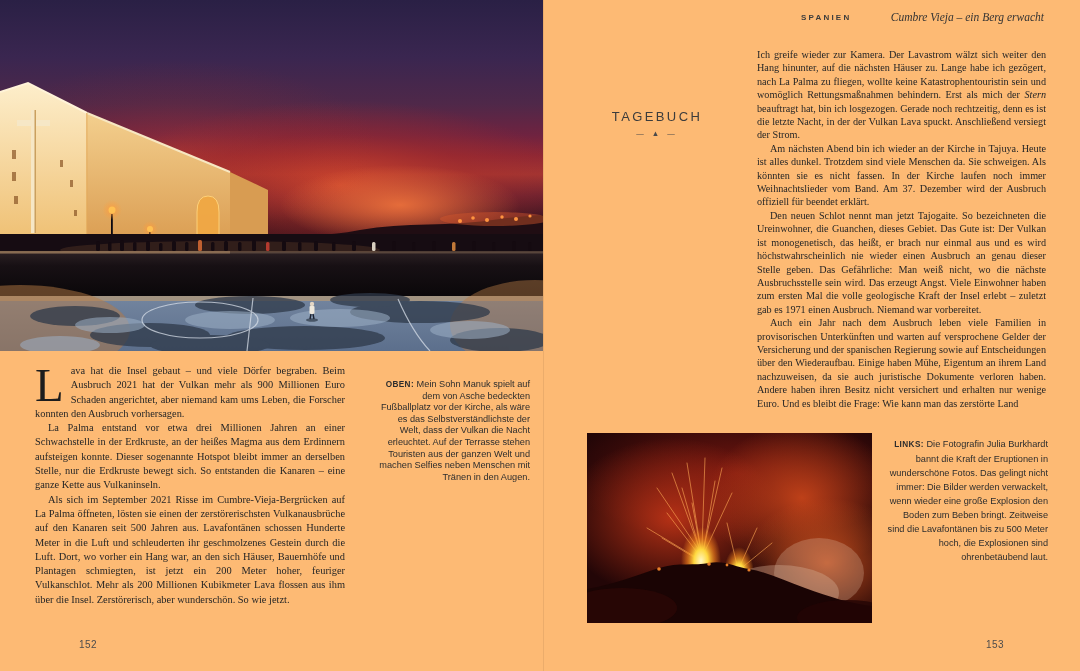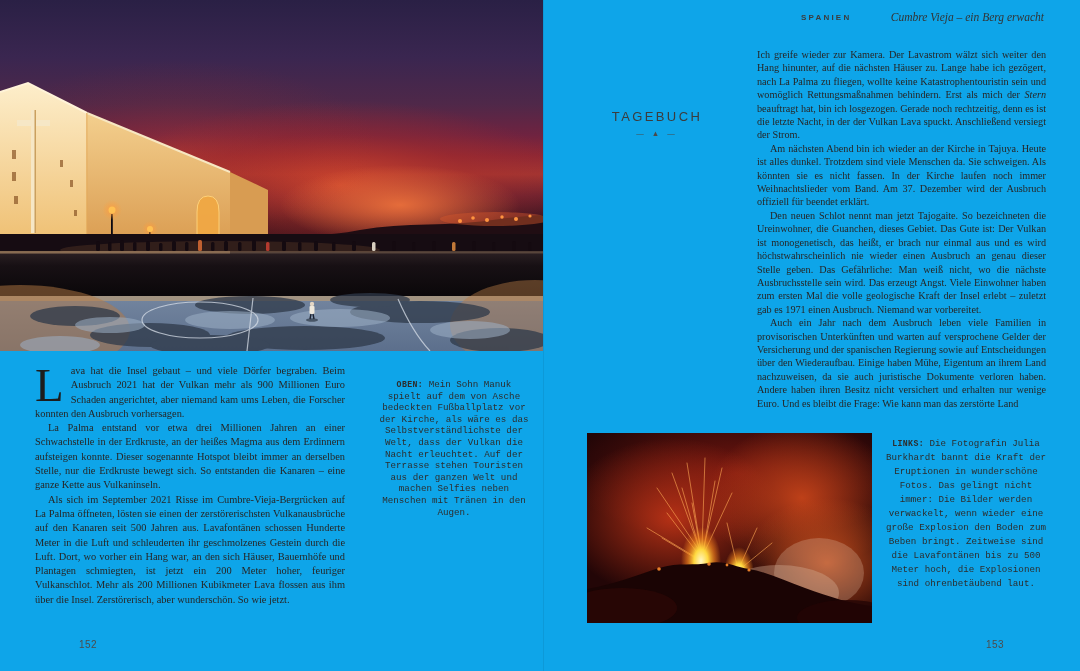--- a/index.html
+++ b/index.html
@@ -1,16 +1,16 @@
 <!DOCTYPE html>
 <html lang="de"><head>
 <meta charset="utf-8">
 <style>
   html,body{margin:0;padding:0;background:#e8e8e8;}
-  #spread{position:relative;width:1080px;height:671px;background:#0ea5e9;overflow:hidden;
+  #spread{position:relative;width:1080px;height:671px;background:#fdba74;overflow:hidden;
           font-family:"Liberation Serif","DejaVu Serif",serif;color:#262626;}
   
   .kicker{position:absolute;top:13px;left:801px;font-family:"Liberation Sans","DejaVu Sans",sans-serif;
           font-size:8px;font-weight:700;letter-spacing:2.2px;color:#3c3c3c;}
   .article-title{position:absolute;top:11px;right:36px;font-size:11.5px;color:#333;font-style:italic;}
   
   .gutter{position:absolute;left:543px;top:0;width:1px;height:671px;background:rgba(0,0,0,.07);}
   
   .photo-main{position:absolute;left:0;top:0;width:543px;height:351px;}
   .photo-lava{position:absolute;left:587px;top:433px;width:285px;height:190px;}
@@ -23,22 +23,22 @@
   .quote-ornament{margin-top:5px;font-size:7.5px;letter-spacing:3px;color:#4a4a4a;}
   
   .bodycol{position:absolute;text-align:justify;hyphens:auto;-webkit-hyphens:auto;overflow-wrap:break-word;}
   .col-left{left:35px;top:364px;width:310px;font-size:10.4px;line-height:14.3px;}
   .col-right{left:757px;top:48px;width:289px;font-size:10.2px;line-height:13.4px;}
   .bodycol p{margin:0;}
   .bodycol p.ind{text-indent:13px;}
   .dropcap{float:left;font-size:47px;line-height:37px;padding:3px 7px 0 0;color:#1d1d1d;}
   .ital{font-style:italic;}
   
-  .caption{position:absolute;font-family:Liberation Mono, monospace;
-           font-size:9.2px;line-height:11.6px;color:#2d2d2d;text-align:center;}
+  .caption{position:absolute;font-family:Liberation Sans, sans-serif;
+           font-size:9.2px;line-height:11.6px;color:#2d2d2d;text-align:right;}
   .cap-church{left:378px;top:379px;width:152px;}
   .cap-lava{left:884px;top:437px;width:164px;line-height:14px;}
   .cap-label{font-weight:700;font-size:8.2px;letter-spacing:.4px;}
   
   .pagenum{position:absolute;top:639px;font-family:"Liberation Sans","DejaVu Sans",sans-serif;
            font-size:10px;color:#4c4c4c;letter-spacing:.5px;}
   .pn-left{left:79px;}
   .pn-right{left:986px;}
 </style>
 </head>

